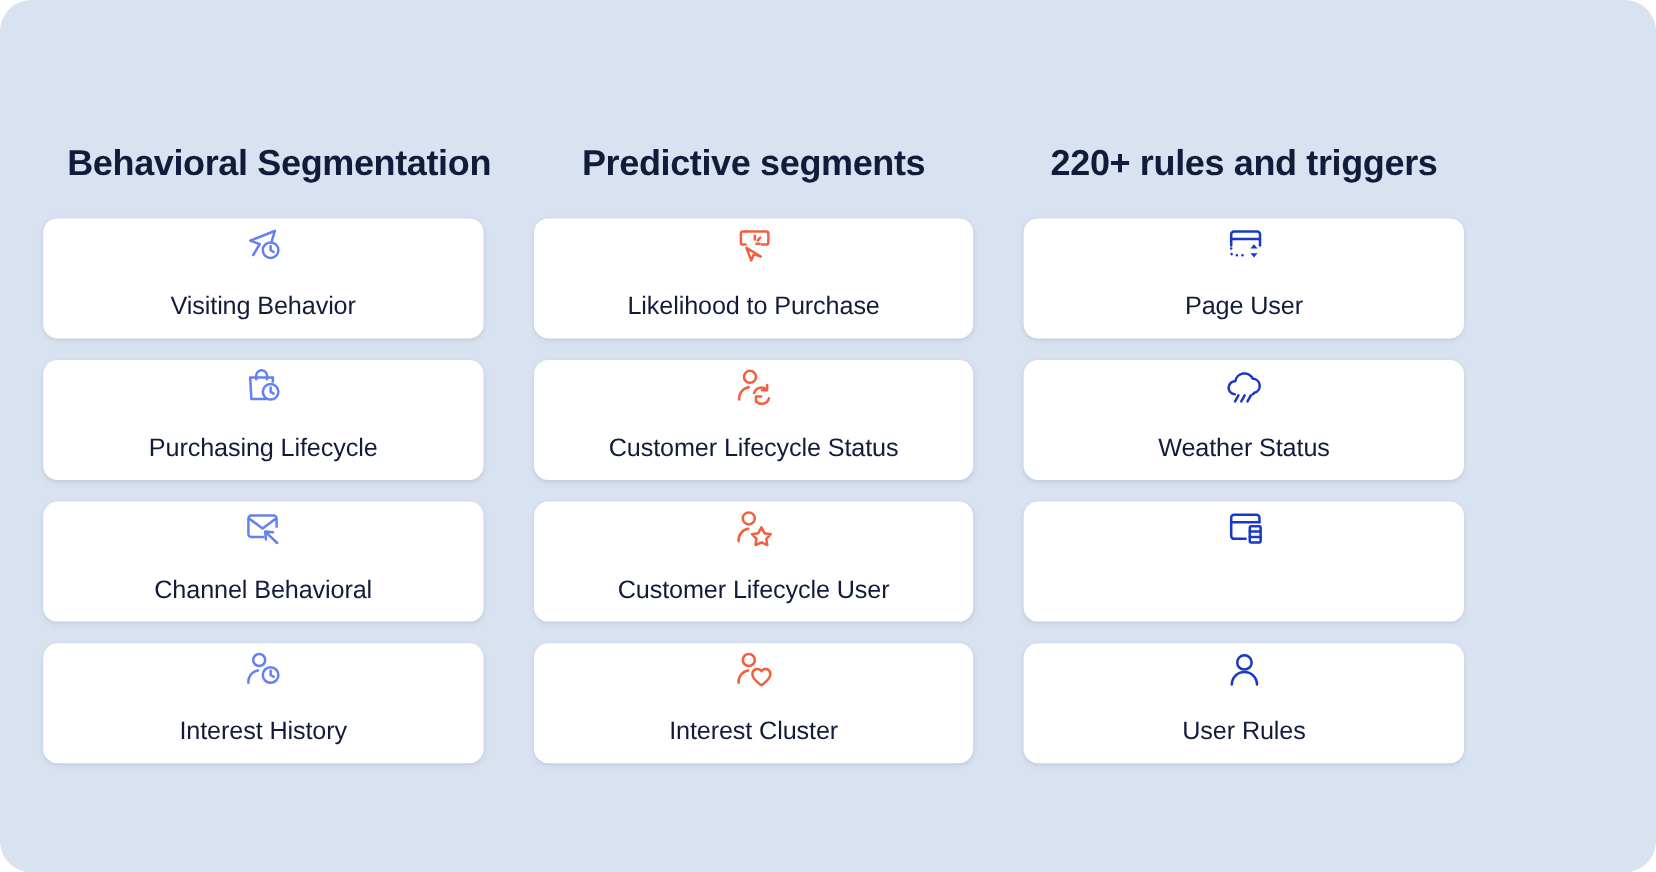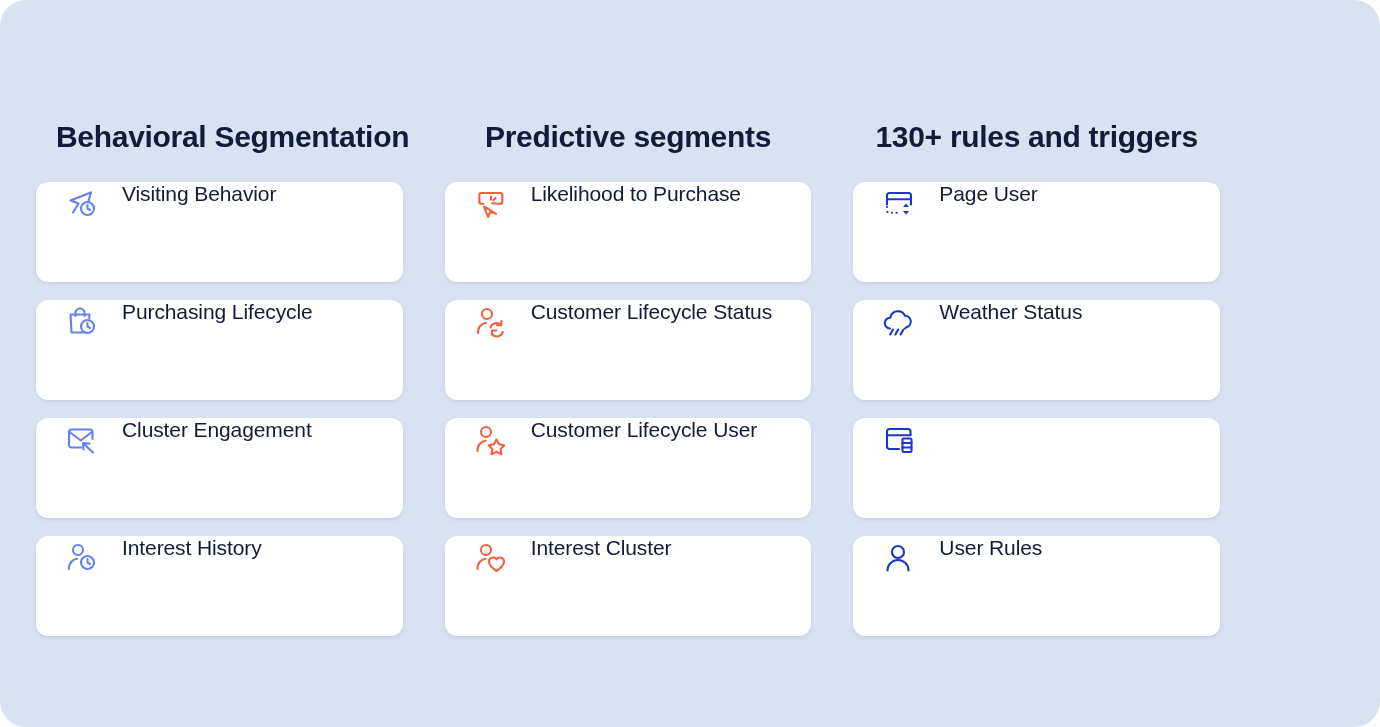--- a/index.html
+++ b/index.html
@@ -65,20 +65,22 @@
     display: flex;
     flex-direction: column;
     gap: 18px;
   }
 
   .card {
     background: #ffffff;
     border-radius: 12px;
     height: 100px;
     display: flex;
+    flex-direction: column;
+    align-items: center;
     padding: 0 24px;
     gap: 20px;
     box-shadow: 0 2px 5px rgba(30, 50, 95, 0.07),
                 0 1px 2px rgba(30, 50, 95, 0.05);
   }
 
   .card-icon {
     width: 42px;
     height: 42px;
     flex: 0 0 42px;
@@ -136,21 +138,21 @@
         </div>
 
         <div class="card">
           <span class="card-icon">
             <svg viewBox="0 0 40 40" fill="none" stroke="#6580f0" stroke-width="2.1" stroke-linecap="round" stroke-linejoin="round">
               <path d="M20.5 28.5 H10.5 a2.5 2.5 0 0 1-2.5-2.5 V13 a2.5 2.5 0 0 1 2.5-2.5 H29 a2.5 2.5 0 0 1 2.5 2.5 v7"></path>
               <path d="M8.5 13 L19.8 21.5 L31 13"></path>
               <path d="M22 24 L32 33.5 M22 24 L22.6 30.5 M22 24 L28.5 24.6"></path>
             </svg>
           </span>
-          <span class="card-label">Cluster Engagement</span>
+          <span class="card-label">Channel Behavioral</span>
         </div>
 
         <div class="card">
           <span class="card-icon">
             <svg viewBox="0 0 40 40" fill="none" stroke="#6580f0" stroke-width="2.1" stroke-linecap="round" stroke-linejoin="round">
               <circle cx="17" cy="13" r="5"></circle>
               <path d="M8 32 a9.5 9.5 0 0 1 8-10.3"></path>
               <circle cx="26.5" cy="25.5" r="6.5"></circle>
               <path d="M26.5 22 L26.5 25.5 L29 27"></path>
             </svg>
@@ -212,21 +214,21 @@
               <path d="M26.5 34 C26.5 34 19 29.2 19 24.6 a4.1 4.1 0 0 1 7.5-2.3 a4.1 4.1 0 0 1 7.5 2.3 C34 29.2 26.5 34 26.5 34 Z"></path>
             </svg>
           </span>
           <span class="card-label">Interest Cluster</span>
         </div>
 
       </div>
     </div>
 
     <div class="column col-2">
-      <div class="col-heading">130+ rules and triggers</div>
+      <div class="col-heading">220+ rules and triggers</div>
       <div class="card-list">
 
         <div class="card">
           <span class="card-icon">
             <svg viewBox="0 0 40 40" fill="none" stroke="#1a38c8" stroke-width="2.1" stroke-linecap="round" stroke-linejoin="round">
               <path d="M9 21.5 V12.3 a2.3 2.3 0 0 1 2.3-2.3 H30.7 a2.3 2.3 0 0 1 2.3 2.3 v9.2"></path>
               <path d="M9 16.2 H33"></path>
               <path d="M9 24 V27.5 a2.3 2.3 0 0 0 2.3 2.3 H21" stroke-dasharray="0.1 4.6"></path>
               <path d="M9 24 V27.5 a2.3 2.3 0 0 0 2.3 2.3 H19.5" opacity="0"></path>
               <path d="M28 20.5 L31 24 L25 24 Z" fill="#1a38c8" stroke="none"></path>

